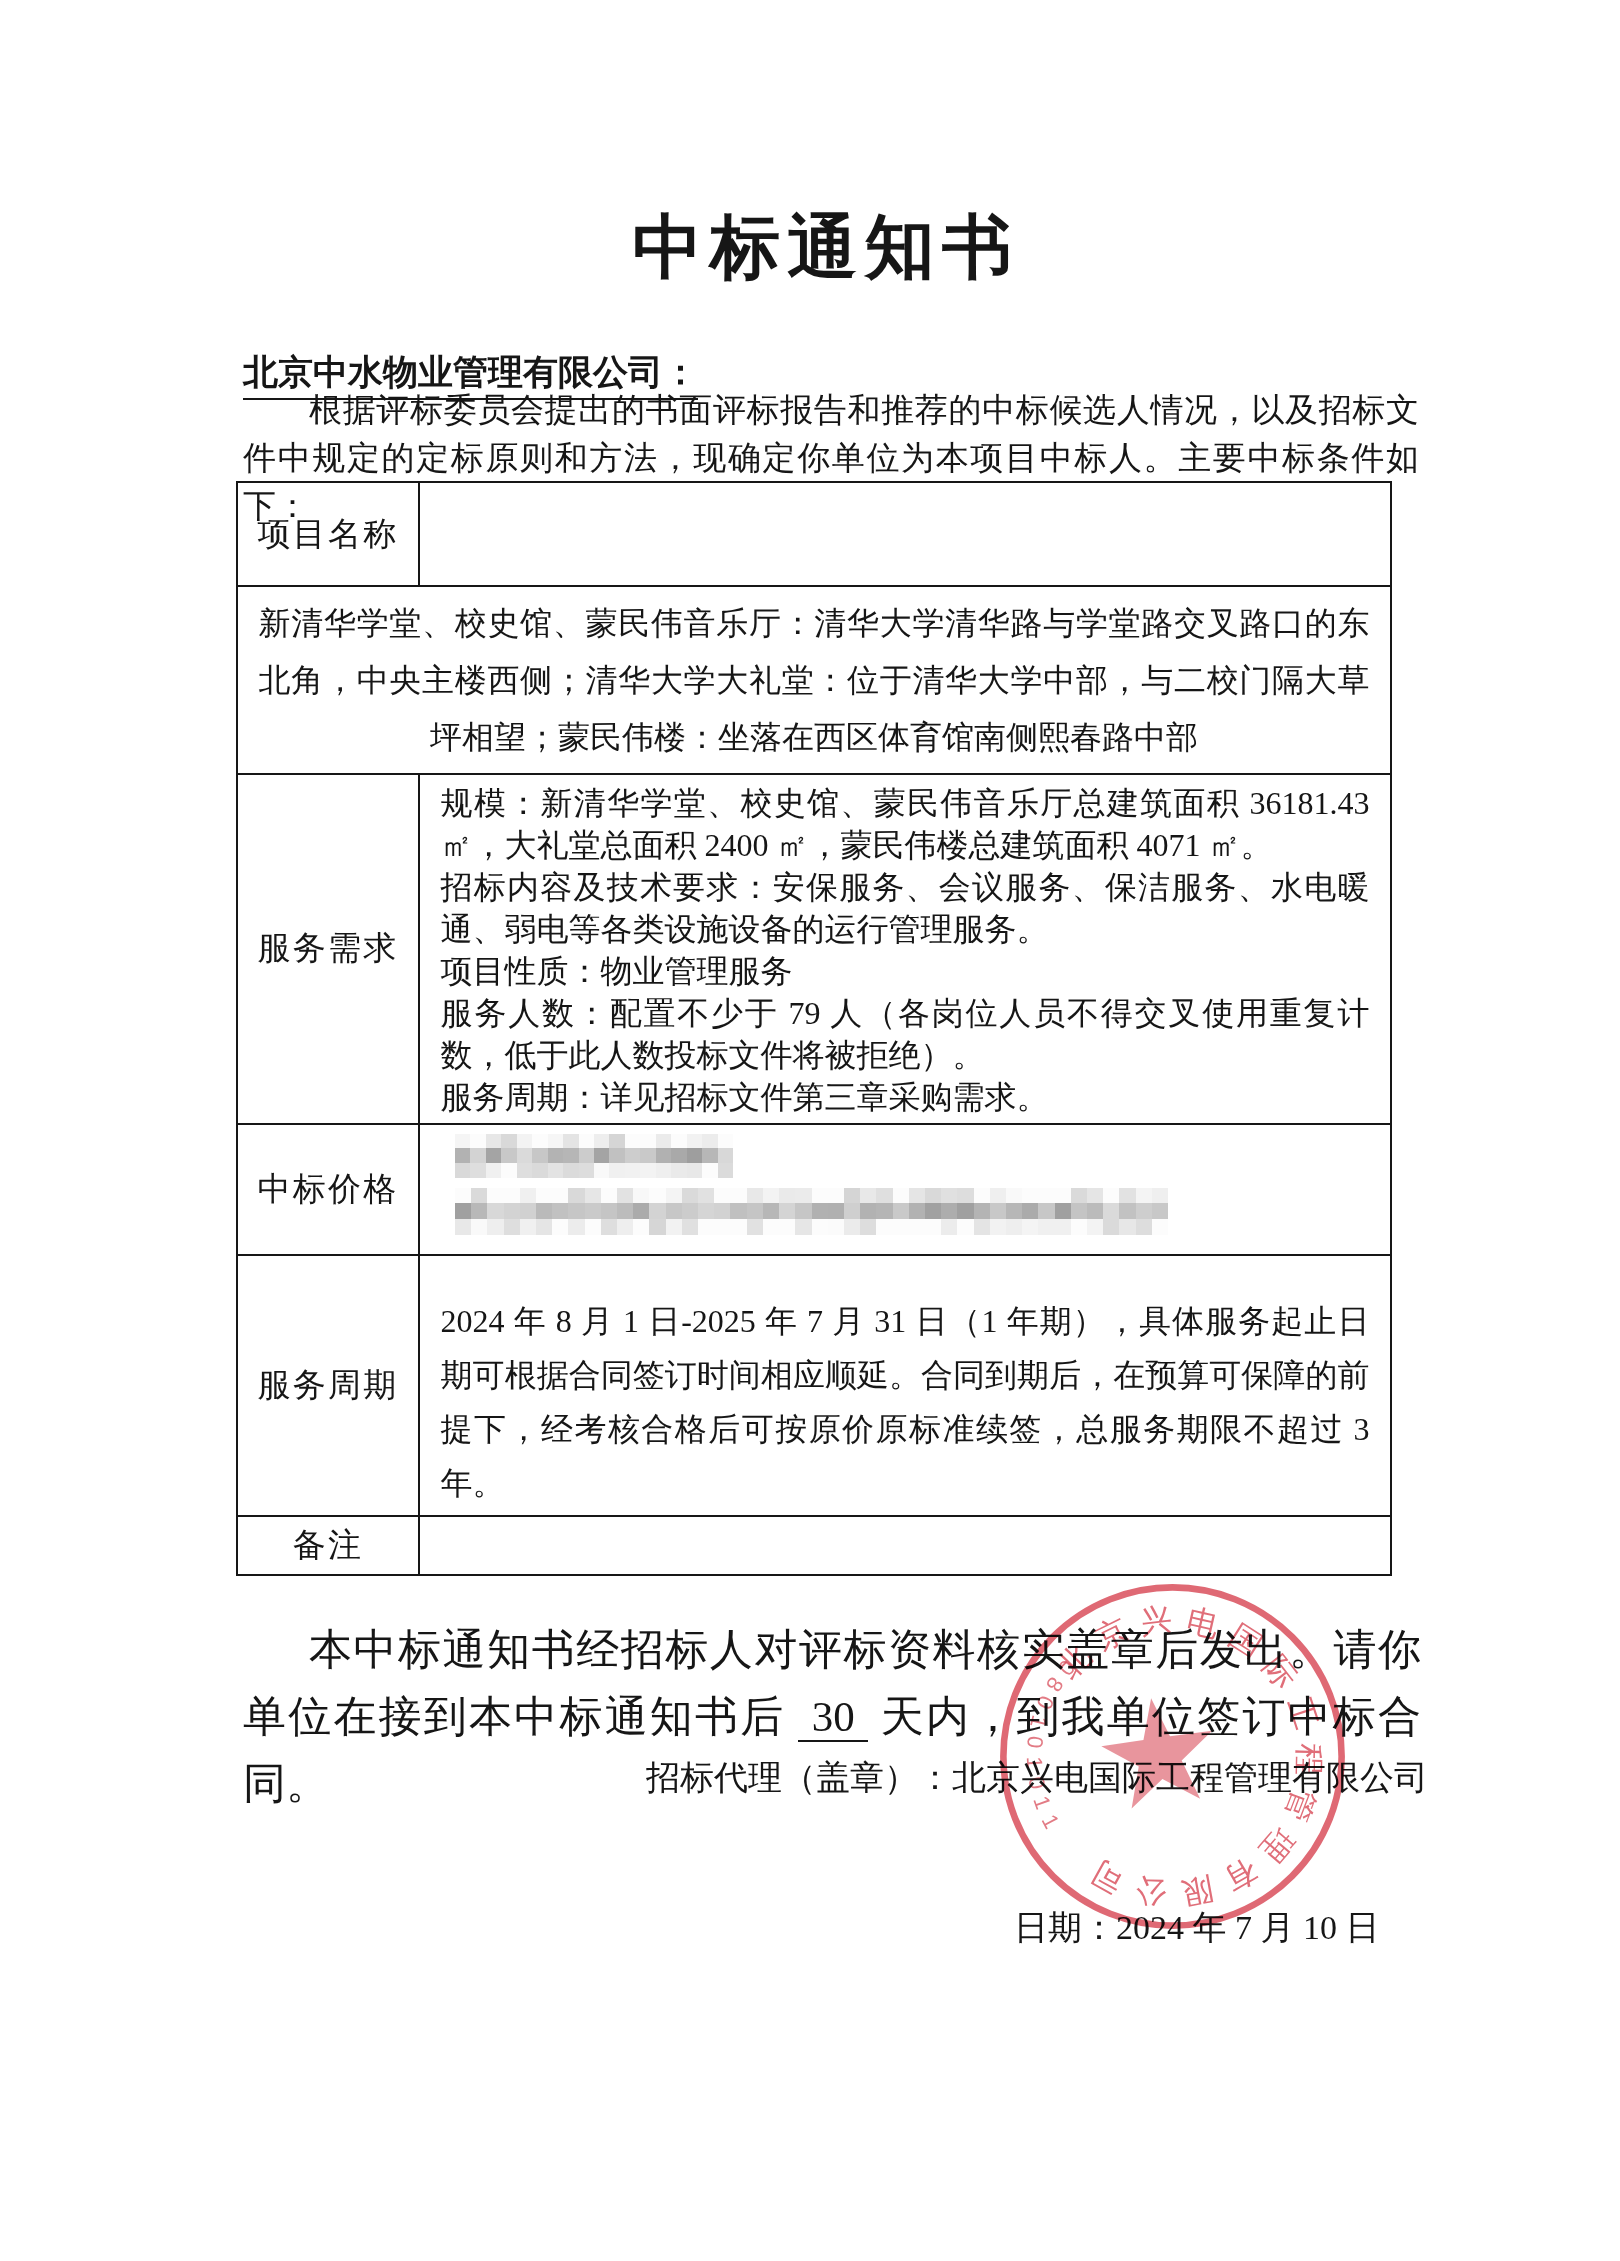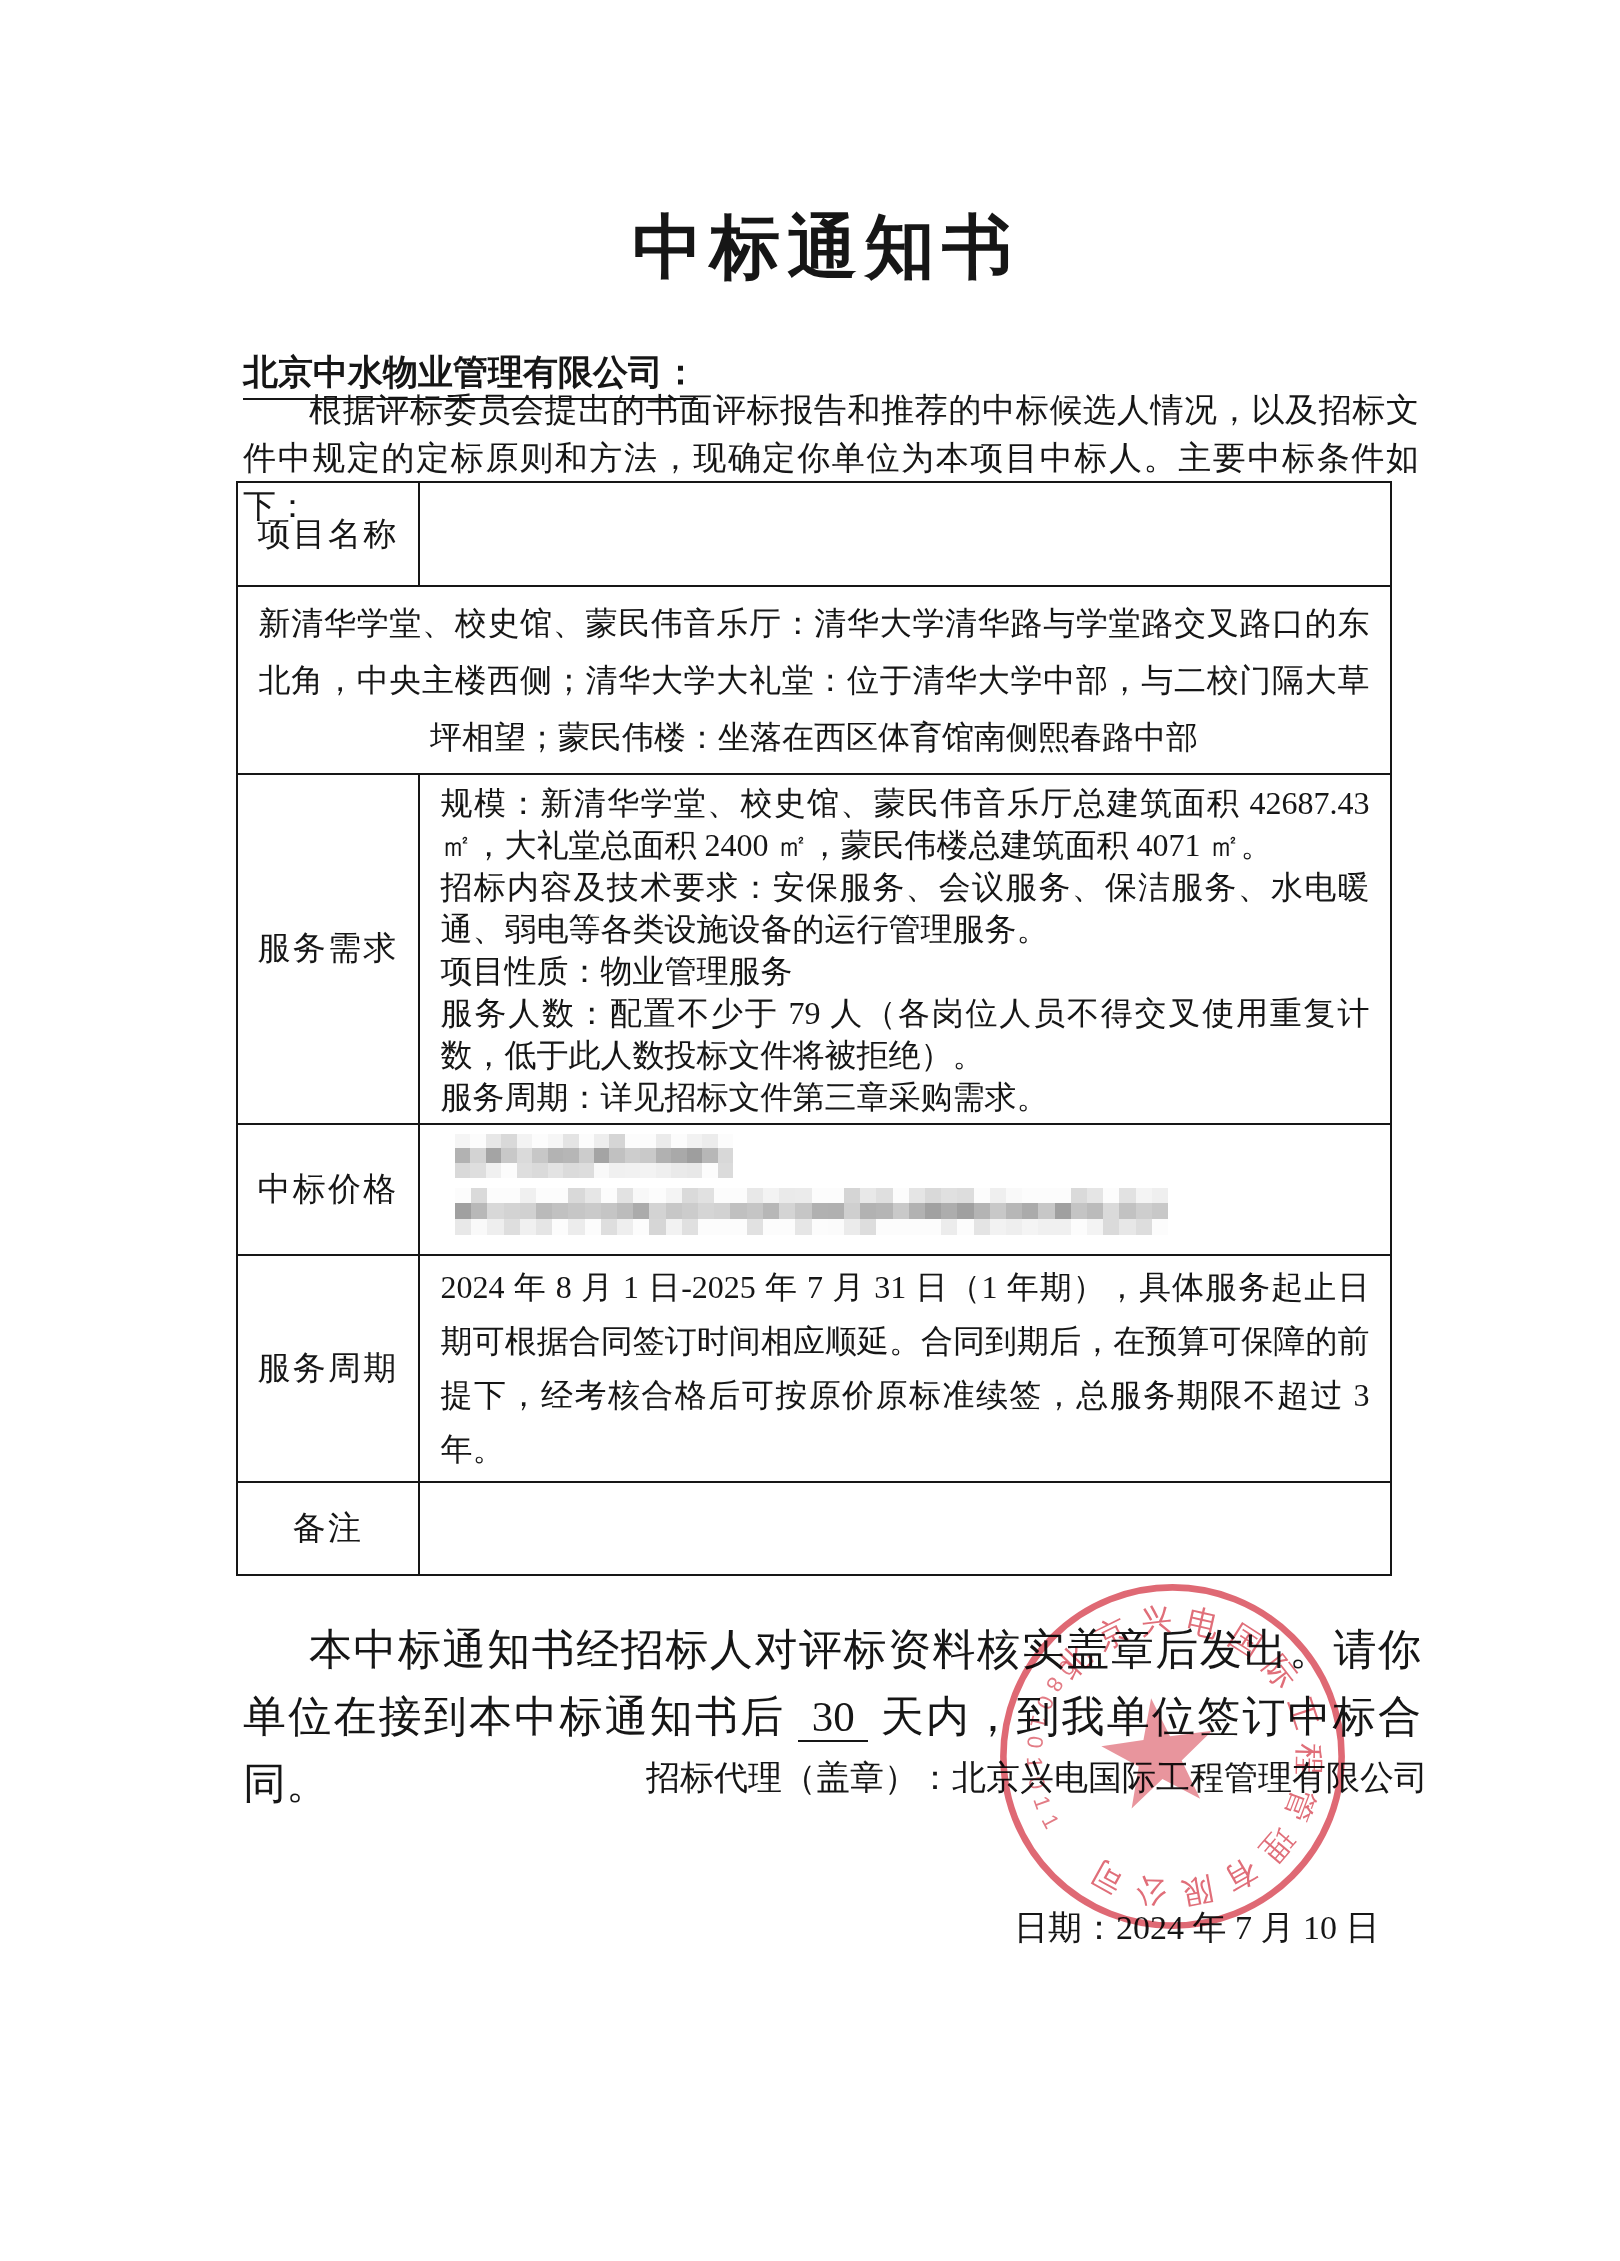--- a/index.html
+++ b/index.html
@@ -44,21 +44,21 @@
   }
   .c-center{display:flex;align-items:center;justify-content:center;text-align:center;}
   .c-justify-centerlast{
     display:flex;align-items:center;
   }
   .c-justify-centerlast .inner{
     width:100%;text-align:justify;text-align-last:center;line-height:57px;
   }
   .demand p{margin:0;text-align:justify;line-height:42px;}
   .demand{padding-top:7.4px;}
-  .period{display:flex;align-items:center;}
+  .period{display:flex;align-items:center;margin-top:34px;}
   .period .inner{text-align:justify;line-height:54px;}
   .remark{display:flex;align-items:center;}
   .remark .inner{text-align:justify;line-height:59px;}
   .slash-u{border-bottom:2.9px solid #161616;padding:0 10.3px;display:inline-block;line-height:1;}
   .mosaic{
     position:absolute;display:grid;gap:0;
   }
   .mosaic i{display:block;width:100%;height:100%;}
   .closing{
     position:absolute;left:243px;top:1616px;width:1178px;
@@ -98,21 +98,21 @@
 
     <div class="t-row" style="flex-basis:188px;">
       <div class="t-content c-justify-centerlast">
         <div class="inner">新清华学堂、校史馆、蒙民伟音乐厅：清华大学清华路与学堂路交叉路口的东北角，中央主楼西侧；清华大学大礼堂：位于清华大学中部，与二校门隔大草坪相望；蒙民伟楼：坐落在西区体育馆南侧熙春路中部</div>
       </div>
     </div>
 
     <div class="t-row" style="flex-basis:337px;">
       <div class="t-label">服务需求</div>
       <div class="t-content demand">
-        <p>规模：新清华学堂、校史馆、蒙民伟音乐厅总建筑面积 42687.43 ㎡，大礼堂总面积 2400 ㎡，蒙民伟楼总建筑面积 4071 ㎡。</p>
+        <p>规模：新清华学堂、校史馆、蒙民伟音乐厅总建筑面积 36181.43 ㎡，大礼堂总面积 2400 ㎡，蒙民伟楼总建筑面积 4071 ㎡。</p>
         <p>招标内容及技术要求：安保服务、会议服务、保洁服务、水电暖通、弱电等各类设施设备的运行管理服务。</p>
         <p>项目性质：物业管理服务</p>
         <p>服务人数：配置不少于 79 人（各岗位人员不得交叉使用重复计数，低于此人数投标文件将被拒绝）。</p>
         <p>服务周期：详见招标文件第三章采购需求。</p>
       </div>
     </div>
 
     <div class="t-row" style="flex-basis:131px;">
       <div class="t-label">中标价格</div>
       <div class="t-content">

